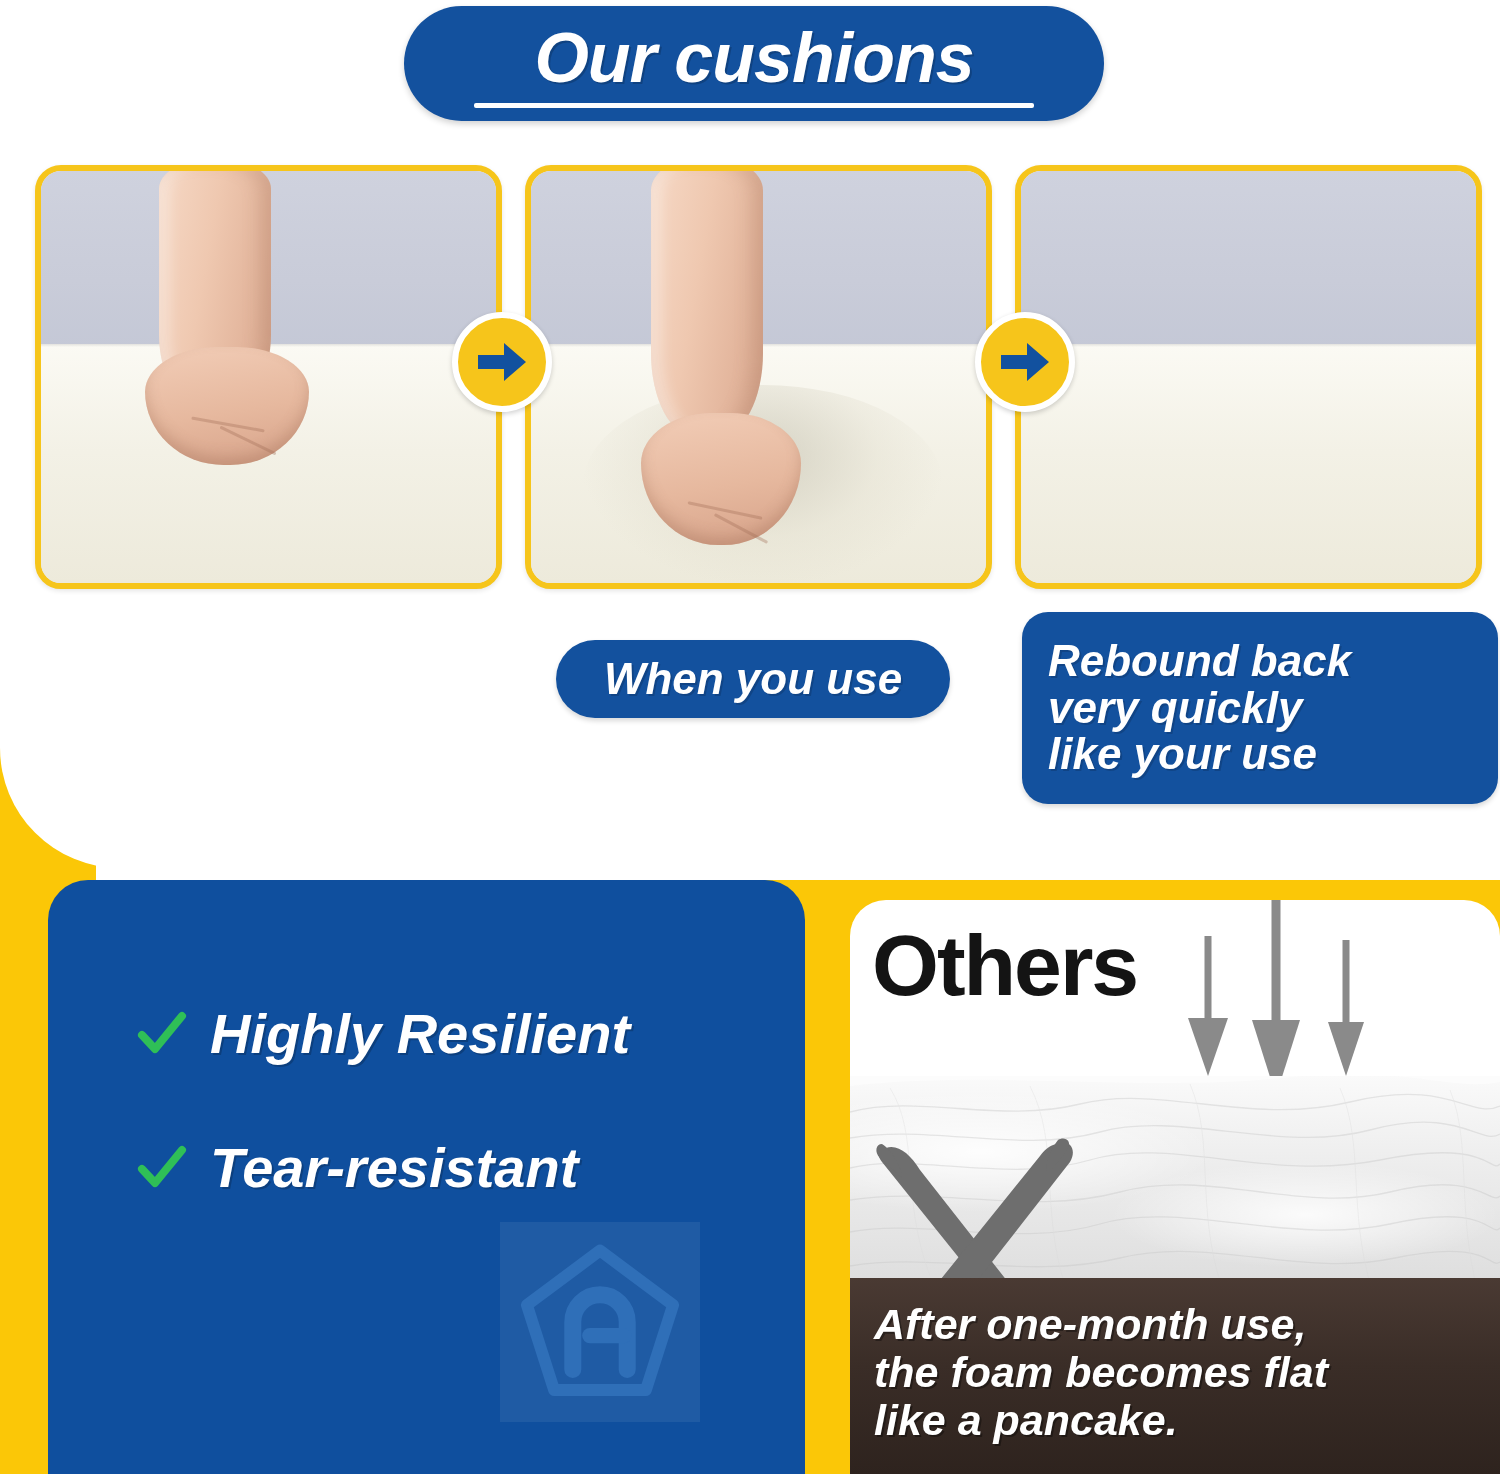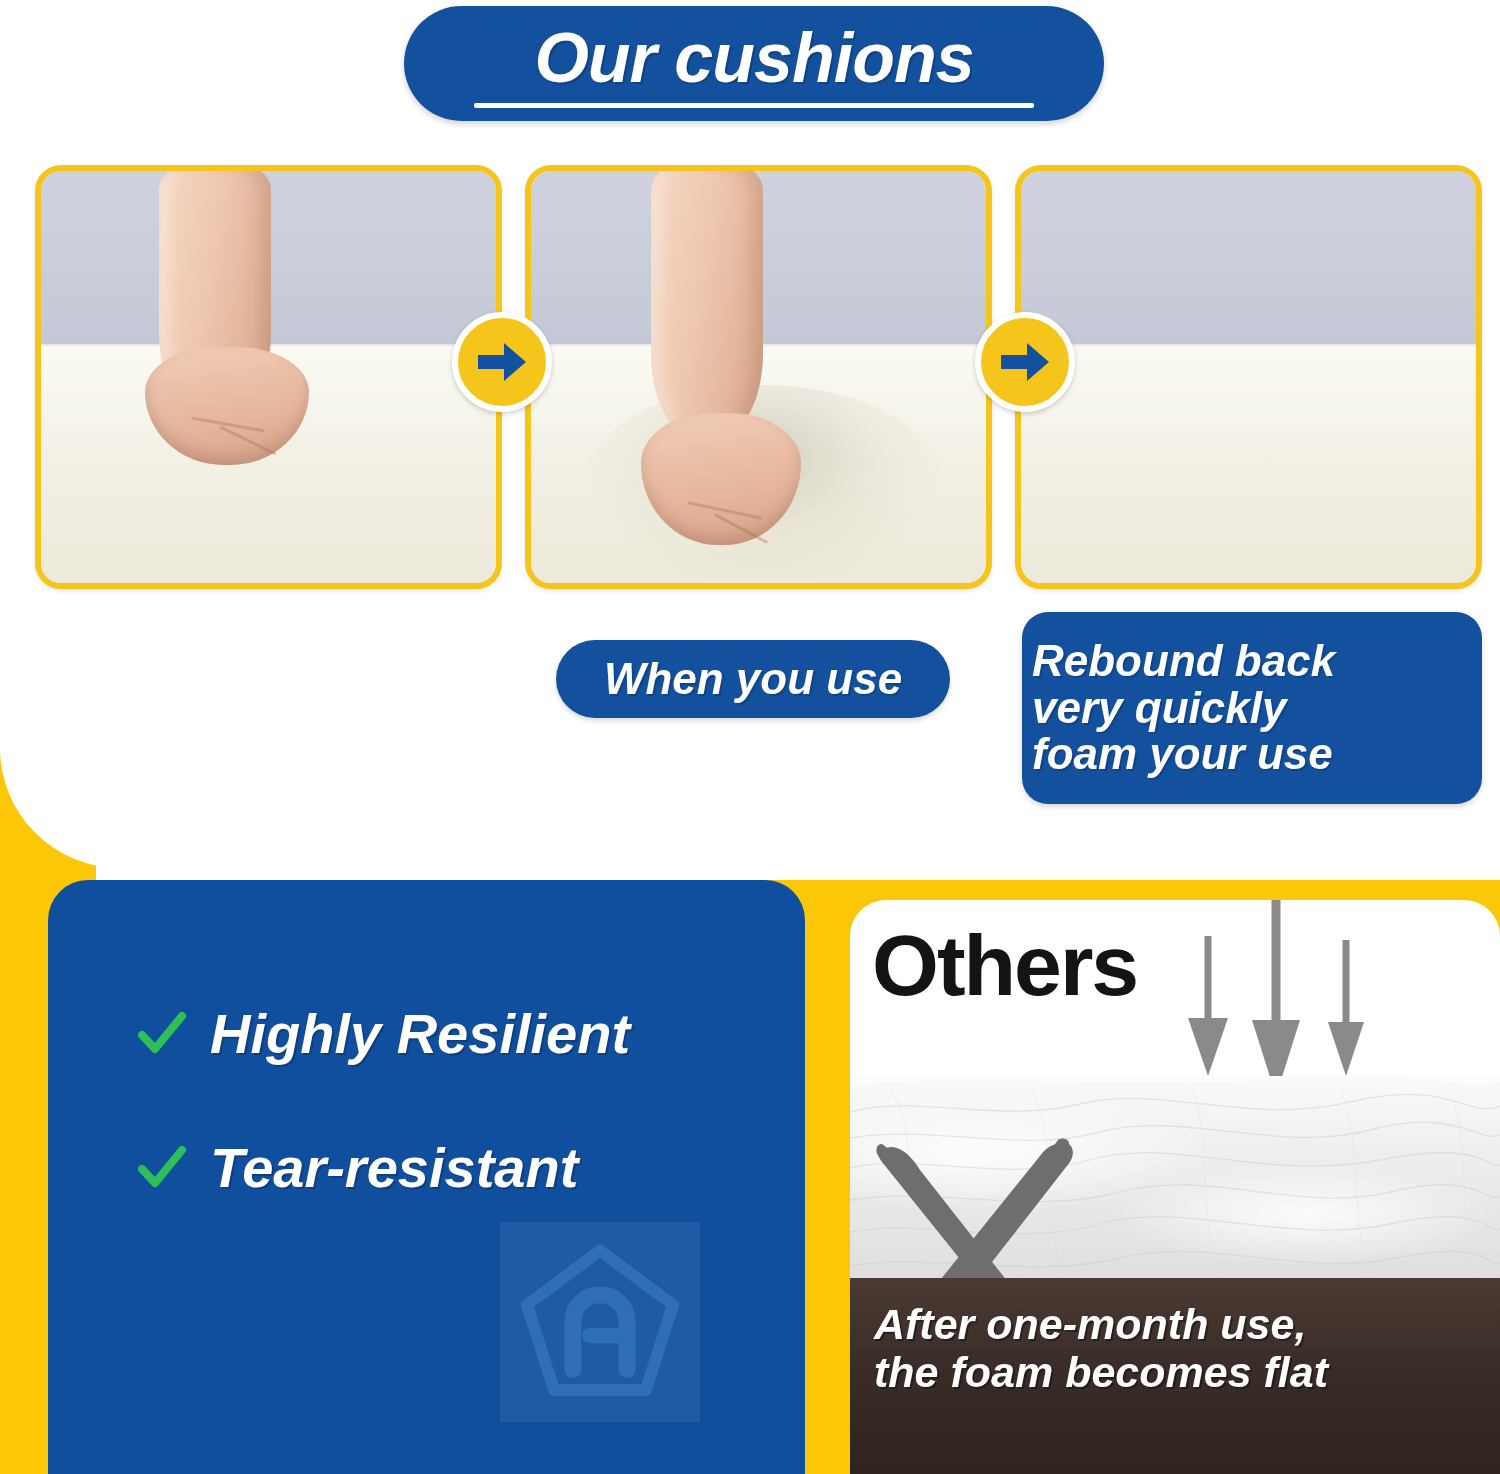--- a/index.html
+++ b/index.html
@@ -105,21 +105,21 @@
     box-shadow:0 3px 5px rgba(0,0,0,.15);
   }
   .cap-text{
     color:#ffffff;font-weight:bold;font-style:italic;line-height:1.06;
     text-shadow:2px 2px 0 rgba(0,0,0,.15);
   }
   .cap1{left:42px;top:640px;width:434px;height:78px;justify-content:center;}
   .cap1 .cap-text{font-size:44px;}
   .cap2{left:556px;top:640px;width:394px;height:78px;justify-content:center;}
   .cap2 .cap-text{font-size:44px;}
-  .cap3{left:1022px;top:612px;width:450px;height:192px;border-radius:26px;padding-left:10px;}
+  .cap3{left:1022px;top:612px;width:450px;height:192px;border-radius:26px;padding-left:26px;}
   .cap3 .cap-text{font-size:44px;}
 
   
   .features{
     position:absolute;left:48px;top:880px;width:757px;height:594px;
     background:#0F4F9E;border-radius:40px 40px 0 0;
     overflow:hidden;
   }
   .feat-list{position:absolute;left:0;top:86px;width:100%;}
   .feat-row{display:flex;align-items:center;height:134px;padding-left:88px;}
@@ -227,21 +227,21 @@
     </div>
   </div>
 
   <div class="cap-pill cap2">
     <span class="cap-text">When you use</span>
   </div>
   <div class="cap-pill cap3">
     <span class="cap-text">
       <span>Rebound back</span><br>
       <span>very  quickly</span><br>
-      <span>foam your use</span>
+      <span>like your use</span>
     </span>
   </div>
 
   <div class="features">
     <div class="watermark">
       <svg width="170" height="170" viewBox="0 0 100 100" aria-hidden="true">
         <polygon points="50,8 93,40 77,90 23,90 7,40" fill="none" stroke="#2F6FB8" stroke-width="7" stroke-linejoin="round"></polygon>
         <path d="M34 78 V50 a16 16 0 0 1 32 0 V78" fill="none" stroke="#2F6FB8" stroke-width="10" stroke-linecap="round"></path>
         <path d="M44 58 H64" fill="none" stroke="#2F6FB8" stroke-width="9" stroke-linecap="round"></path>
       </svg>
@@ -305,17 +305,18 @@
         <path d="M198 30 C210 24 220 34 212 48 L84 212 C74 226 60 232 50 226 C42 220 48 208 58 196 L182 42 C188 34 192 32 198 30 Z"></path>
         <path d="M200 26 C206 22 214 26 210 34 C204 44 196 52 190 60 C186 52 192 36 200 26 Z"></path>
         <path d="M24 30 C18 30 16 38 22 44 C30 52 38 58 44 64 C44 54 34 36 24 30 Z"></path>
       </g>
     </svg>
 
     <div class="caption-band">
       <div class="caption-text">
         <span>After one-month use,</span><br>
         <span>the foam becomes flat</span><br>
+        <span>like a pancake.</span>
       </div>
     </div>
   </div>
 
 </div>
 
 </body></html>

